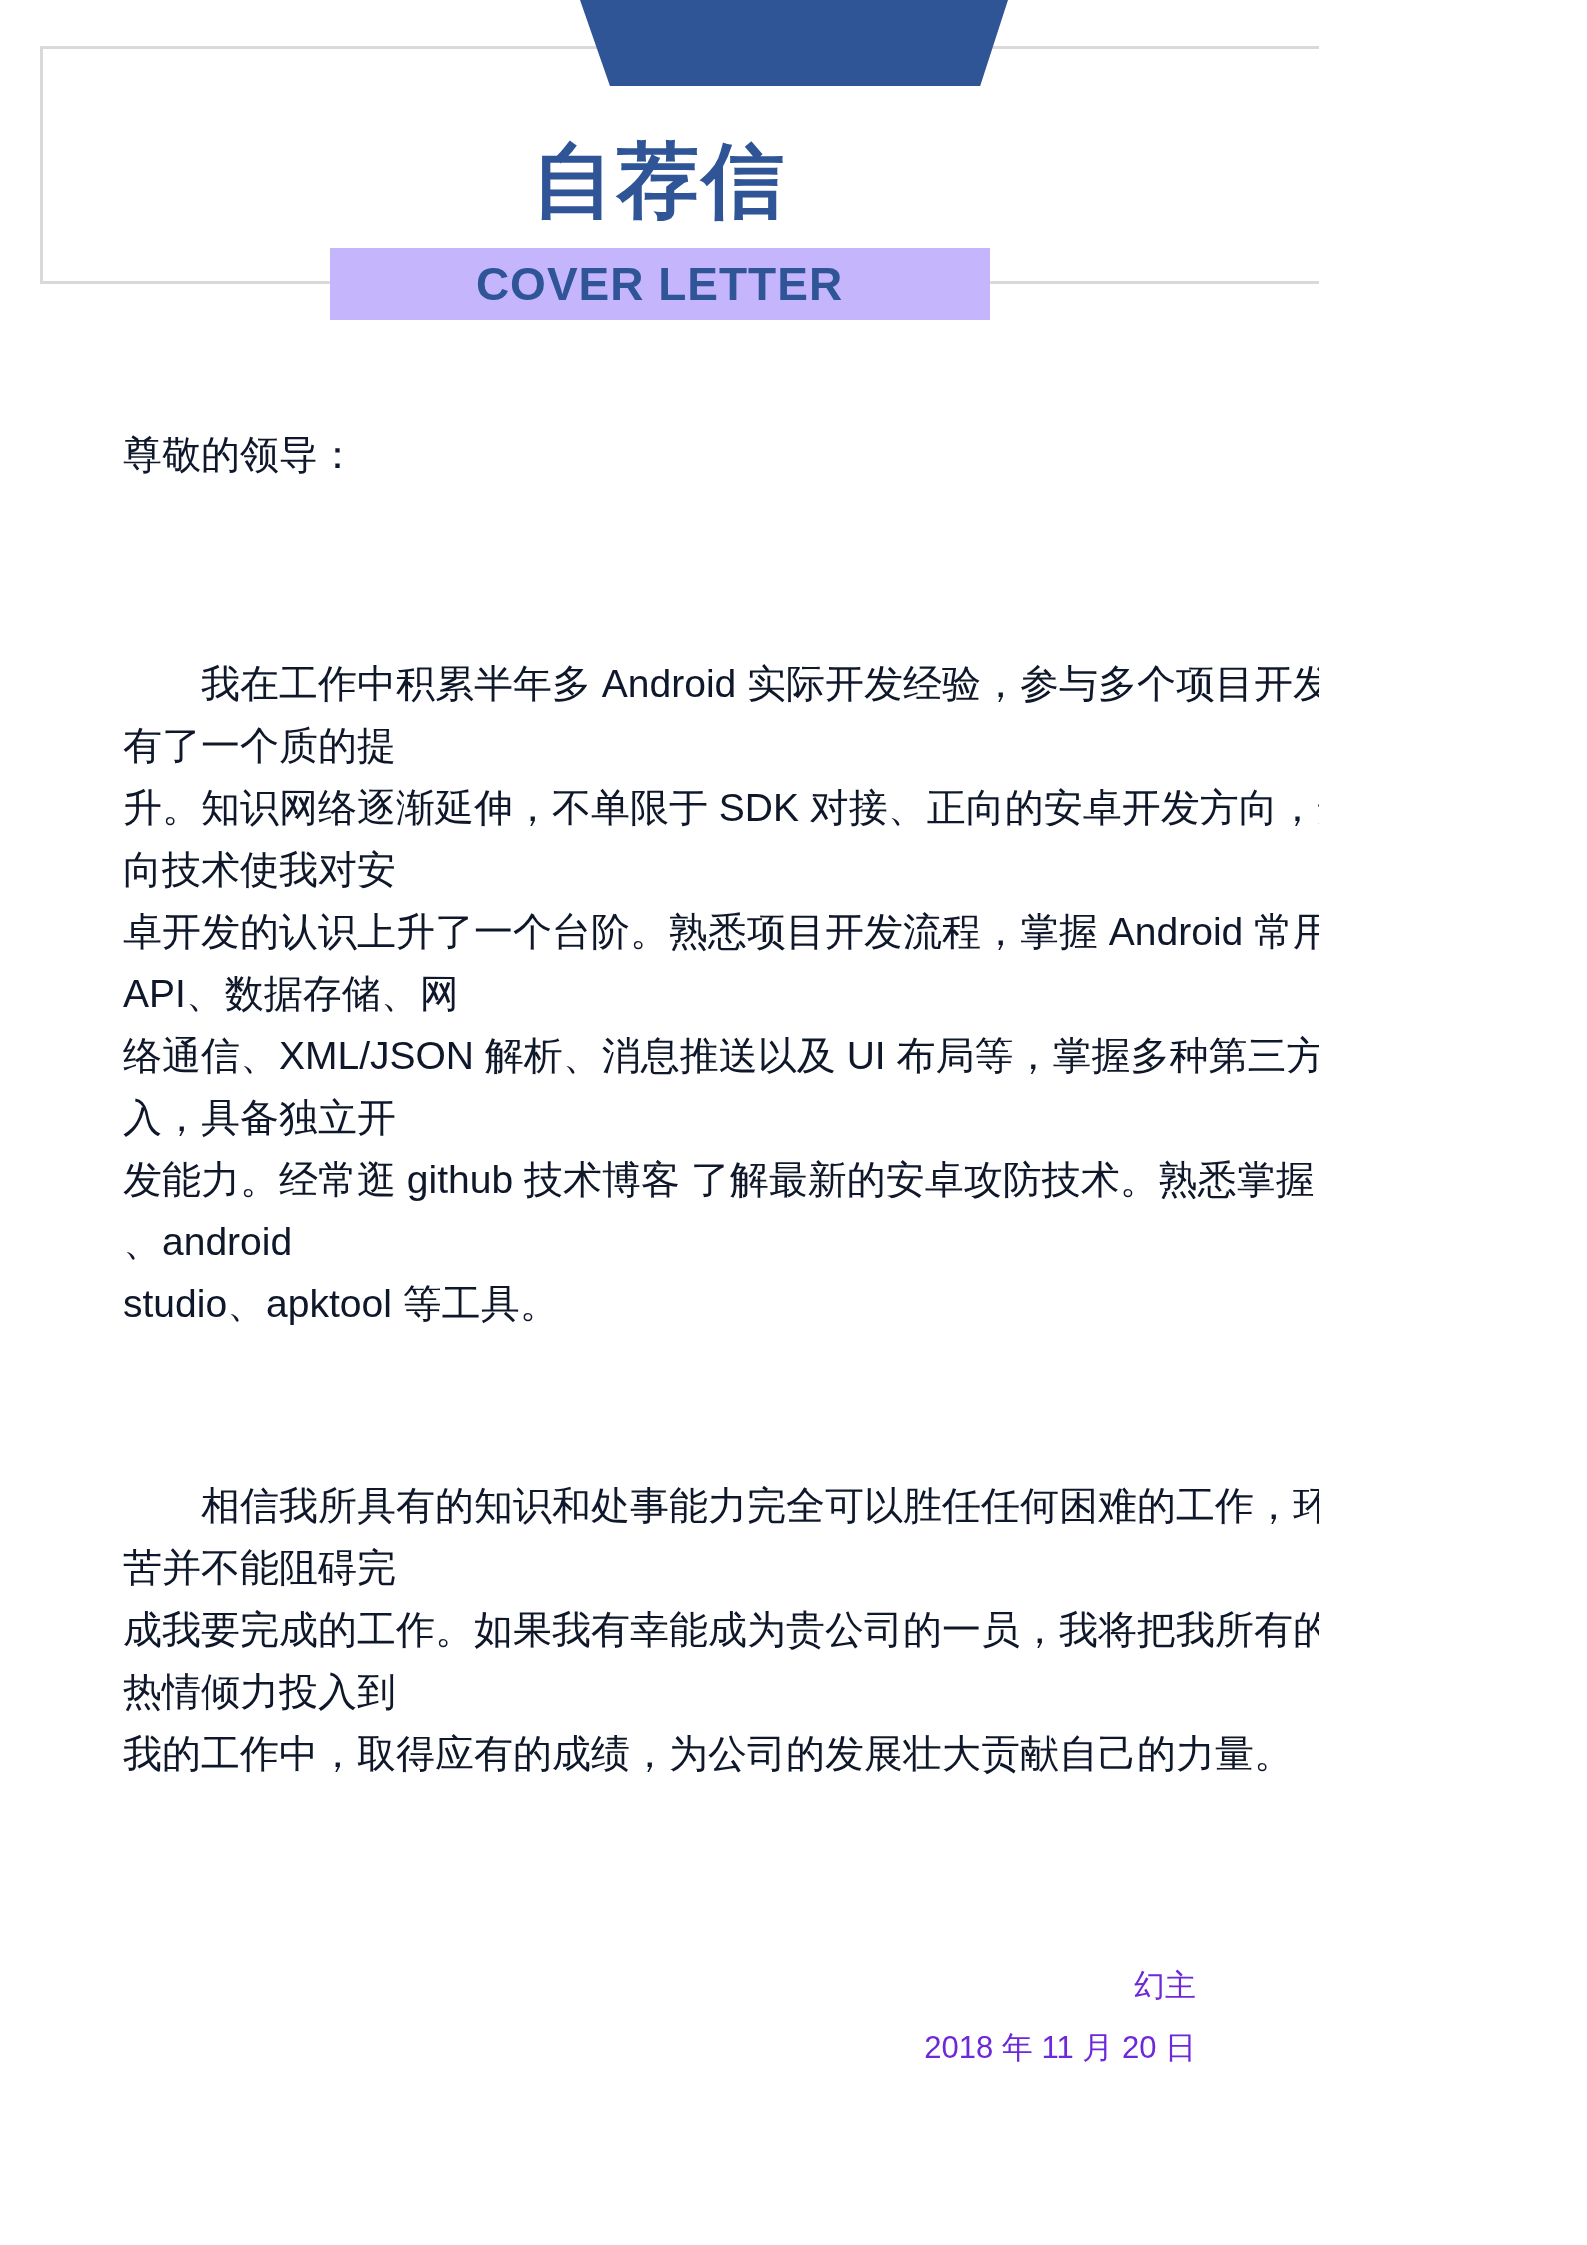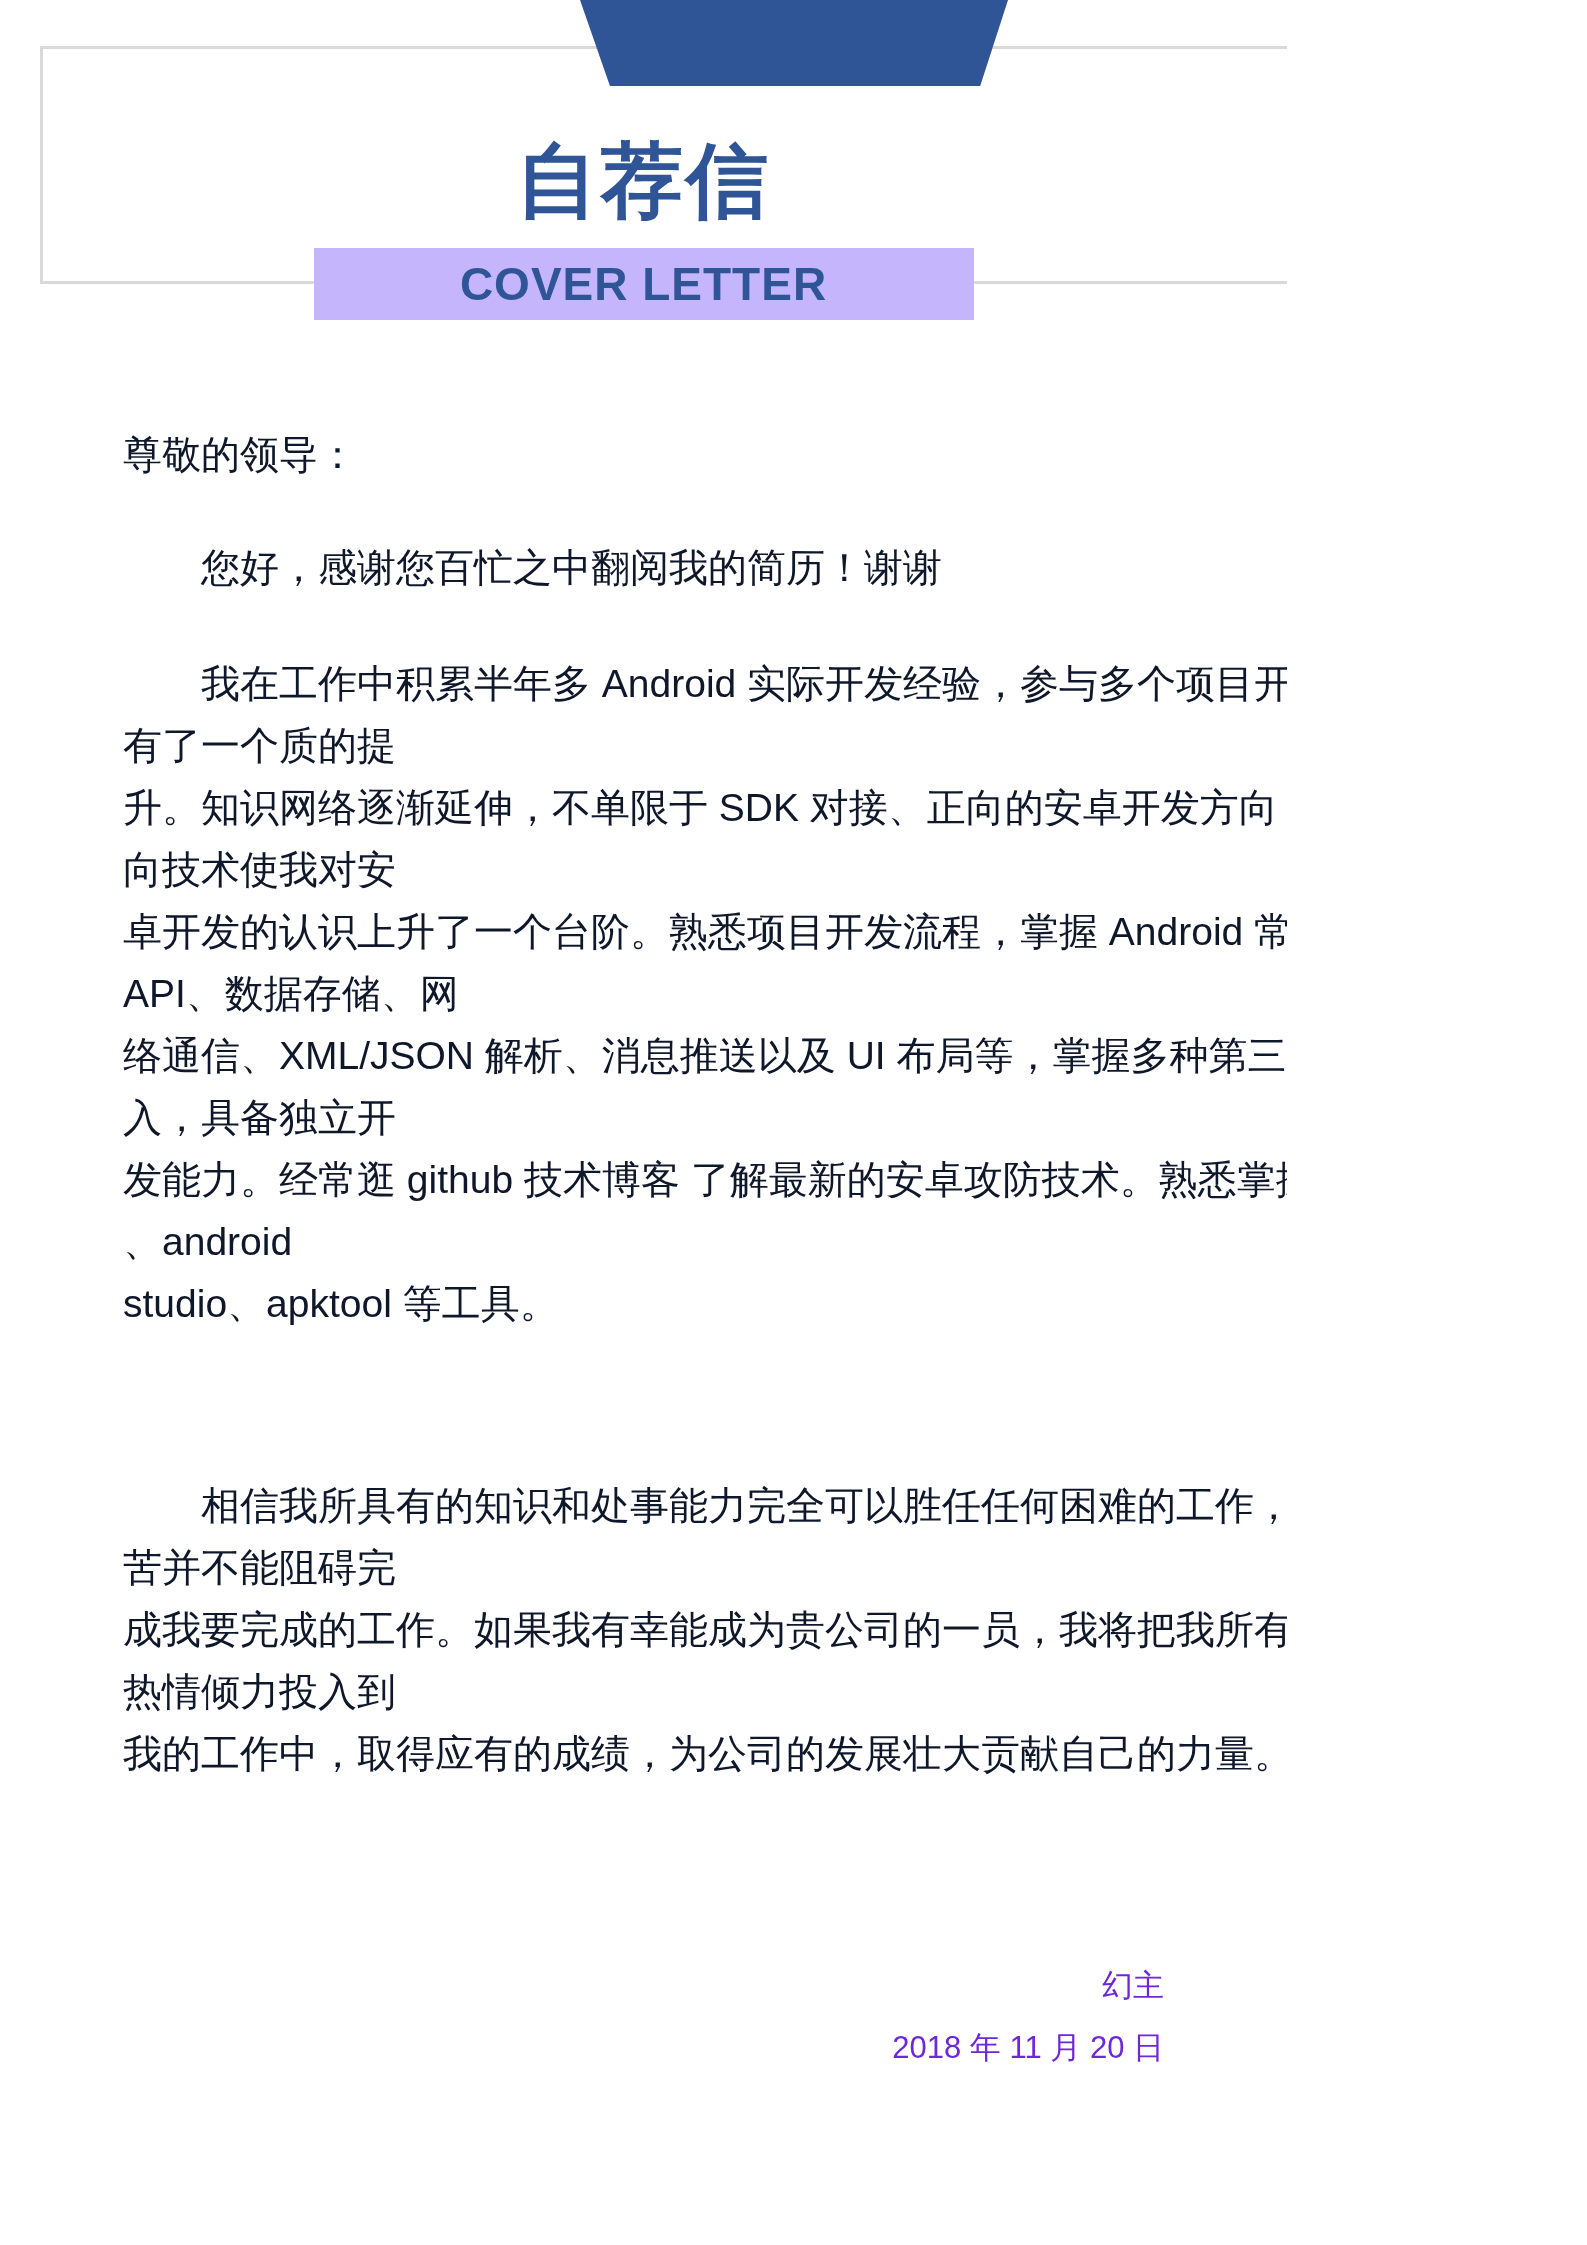--- a/index.html
+++ b/index.html
@@ -7,20 +7,21 @@
     padding: 0;
     background: #ffffff;
   }
   .page {
     position: relative;
     width: 1287px;
     height: 2245px;
     background: #ffffff;
     overflow: hidden;
     font-family: "Liberation Sans", "DejaVu Sans", sans-serif;
+    padding-left: 32px;
   }
   
   .header-box {
     position: absolute;
     left: 40px;
     top: 46px;
     width: 1514px;
     height: 238px;
     border: 3px solid #D9D9D9;
     box-sizing: border-box;
@@ -111,21 +112,20 @@
   <div class="banner-trapezoid"></div>
 
   <h1 class="page-title">自荐信</h1>
 
   <div class="subtitle-wrap">
     <h2 class="page-subtitle">COVER LETTER</h2>
   </div>
 
   <div class="textblock salutation">尊敬的领导：</div>
 
-  <div class="textblock opening-line">　　您好，感谢您百忙之中翻阅我的简历！谢谢</div>
 
   <div class="textblock para-1">　　我在工作中积累半年多 Android 实际开发经验，参与多个项目开发，技术有了一个质的提
 升。知识网络逐渐延伸，不单限于 SDK 对接、正向的安卓开发方向，安卓的逆向技术使我对安
 卓开发的认识上升了一个台阶。熟悉项目开发流程，掌握 Android 常用的 API、数据存储、网
 络通信、XML/JSON 解析、消息推送以及 UI 布局等，掌握多种第三方平台接入，具备独立开
 发能力。经常逛 github 技术博客 了解最新的安卓攻防技术。熟悉掌握 eclipse 、android
 studio、apktool 等工具。</div>
 
 
   <div class="textblock para-3">　　相信我所具有的知识和处事能力完全可以胜任任何困难的工作，环境的艰苦并不能阻碍完

